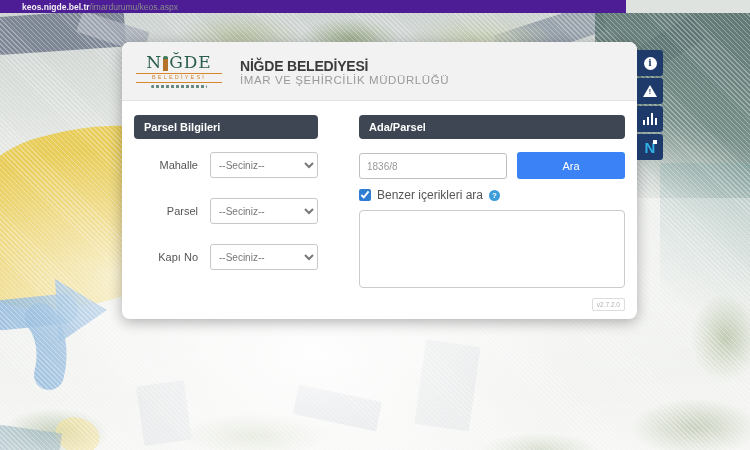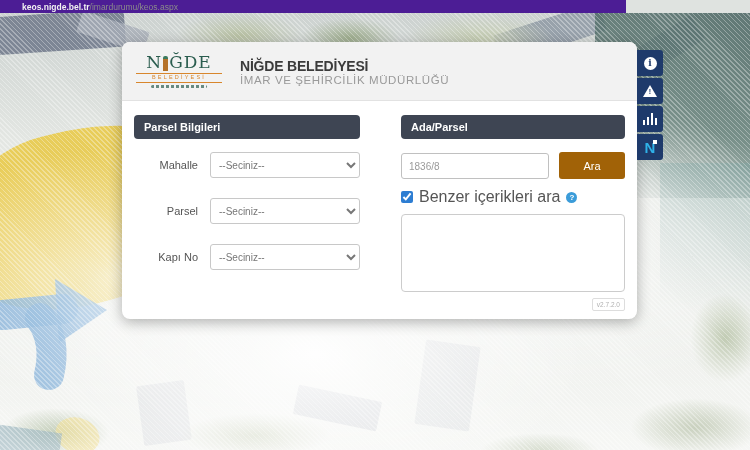--- a/index.html
+++ b/index.html
@@ -45,25 +45,25 @@
 
   .section-header { background:#3e4553; color:#ffffff; font-size:11px; font-weight:bold; border-radius:4px; padding:6px 10px; margin-bottom:13px; }
 
   .form-row { display:flex; align-items:center; margin-bottom:20px; }
   .form-label { width:64px; text-align:right; margin-right:12px; font-size:11px; color:#555555; }
   select.ddl { flex:1; height:26px; font-size:10px; color:#777777; border:1px solid #c8c8c8; border-radius:3px; background:#ffffff; padding:0 4px; font-family:"Liberation Sans", sans-serif; }
 
   .search-row { display:flex; gap:10px; align-items:flex-end; }
   .search-input { flex:1; height:26px; border:1px solid #c0c0c0; border-radius:3px; font-size:10px; padding:0 7px; color:#555; font-family:"Liberation Sans", sans-serif; }
   .search-input::placeholder { color:#9a9a9a; }
-  .btn-search { width:66px; height:27px; background:#a16207; color:#ffffff; border:none; border-radius:3px; font-size:11px; cursor:pointer; font-family:"Liberation Sans", sans-serif; }
+  .btn-search { width:108px; height:27px; background:#3b82f6; color:#ffffff; border:none; border-radius:3px; font-size:11px; cursor:pointer; font-family:"Liberation Sans", sans-serif; }
 
   .chk-row { display:flex; align-items:center; gap:6px; margin:9px 0 8px 0; }
   .chk { width:12px; height:12px; accent-color:#2d7dd2; }
-  .chk-label { font-size:16px; color:#555555; }
+  .chk-label { font-size:12px; color:#555555; }
   .help-badge { width:11px; height:11px; border-radius:50%; background:#3b9cd9; color:#ffffff; font-size:8px; font-weight:bold; display:inline-flex; align-items:center; justify-content:center; }
 
   .result-area { width:100%; height:78px; border:1px solid #cccccc; border-radius:4px; resize:none; font-family:"Liberation Sans", sans-serif; }
   .version-badge { position:absolute; right:12px; bottom:8px; border:1px solid #dddddd; border-radius:2px; color:#b0b0b0; font-size:6.5px; padding:2px 4px; }
 
   
   .toolbar { position:absolute; left:637px; top:50px; display:flex; flex-direction:column; gap:2px; z-index:45; }
   .tool-btn { width:26px; height:26px; background:#1e3a6b; border-radius:0 3px 3px 0; display:flex; align-items:center; justify-content:center; cursor:pointer; }
   .ic-info { width:13px; height:13px; background:#ffffff; color:#1e3a6b; border-radius:50%; font-size:9px; font-weight:bold; display:flex; align-items:center; justify-content:center; font-family:"DejaVu Serif", serif; }
   .ic-warn { position:relative; width:16px; height:12px; }

